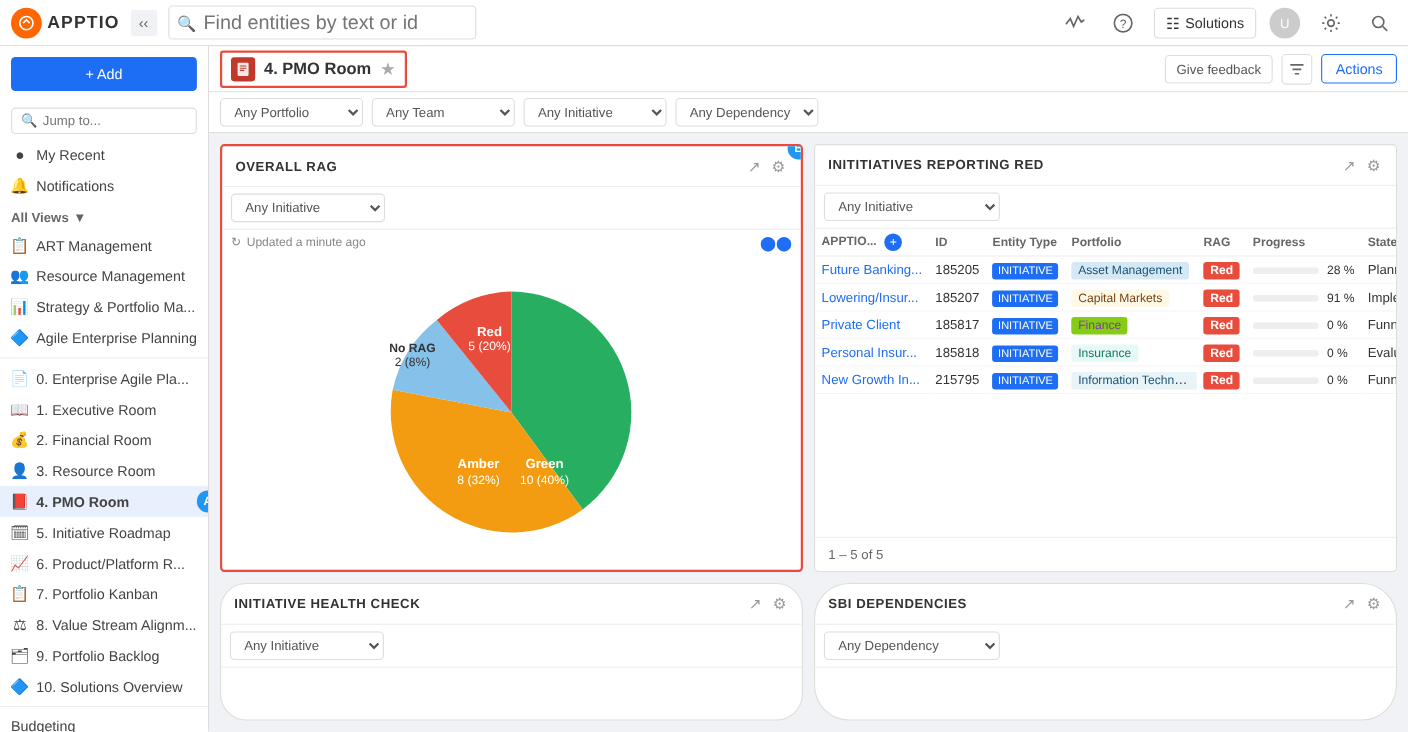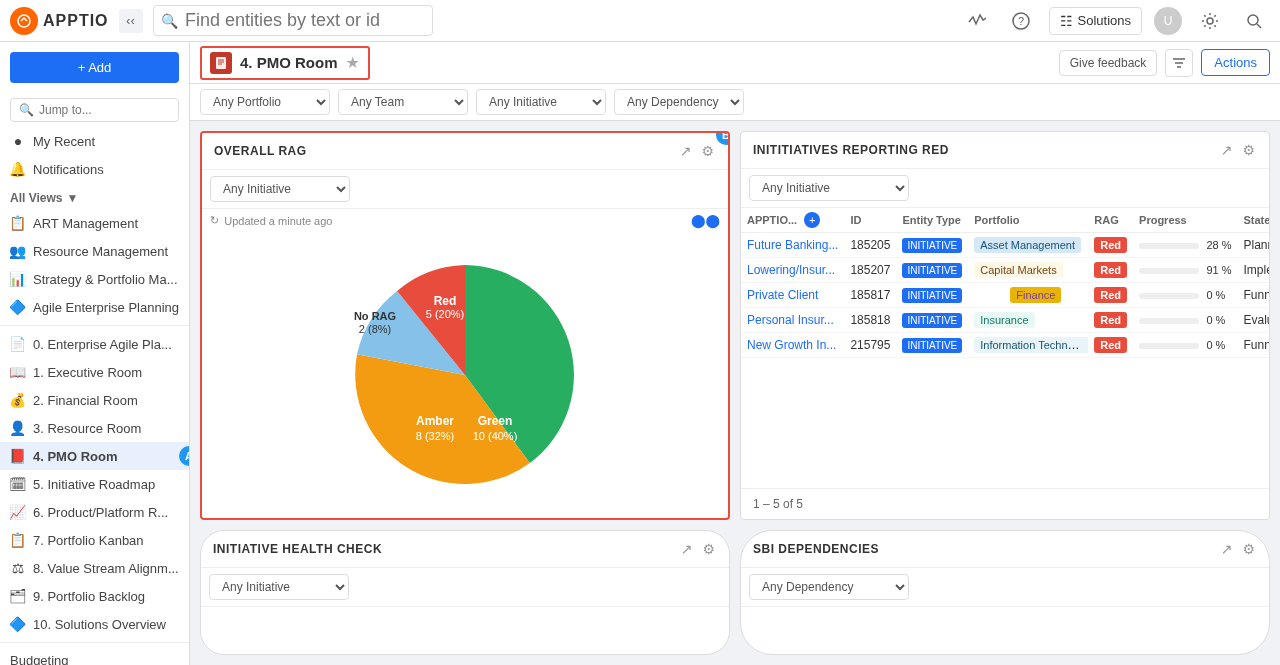--- a/index.html
+++ b/index.html
@@ -80,21 +80,21 @@
     .relative { position: relative; }
 
     
     ::-webkit-scrollbar { width: 6px; }
     ::-webkit-scrollbar-track { background: #f0f0f0; }
     ::-webkit-scrollbar-thumb { background: #bbb; border-radius: 3px; }
 
     
     .port-asset { background: #d5e8f5; color: #1a5276; }
     .port-capital { background: #fef9e7; color: #784212; }
-    .port-finance { background: #eab308; color: #7d3c98; margin-left: 36px; }
+    .port-finance { background: #84cc16; color: #7d3c98; }
     .port-insurance { background: #e8f8f5; color: #117a65; }
     .port-it { background: #e8f4f8; color: #1a5276; }
 
     .add-col-btn { width: 20px; height: 20px; background: #1e6ef5; color: #fff; border-radius: 50%; border: none; cursor: pointer; display: flex; align-items: center; justify-content: center; font-size: 14px; line-height: 1; }
   </style>
 </head>
 <body>
 
 <div class="app-container">
 

